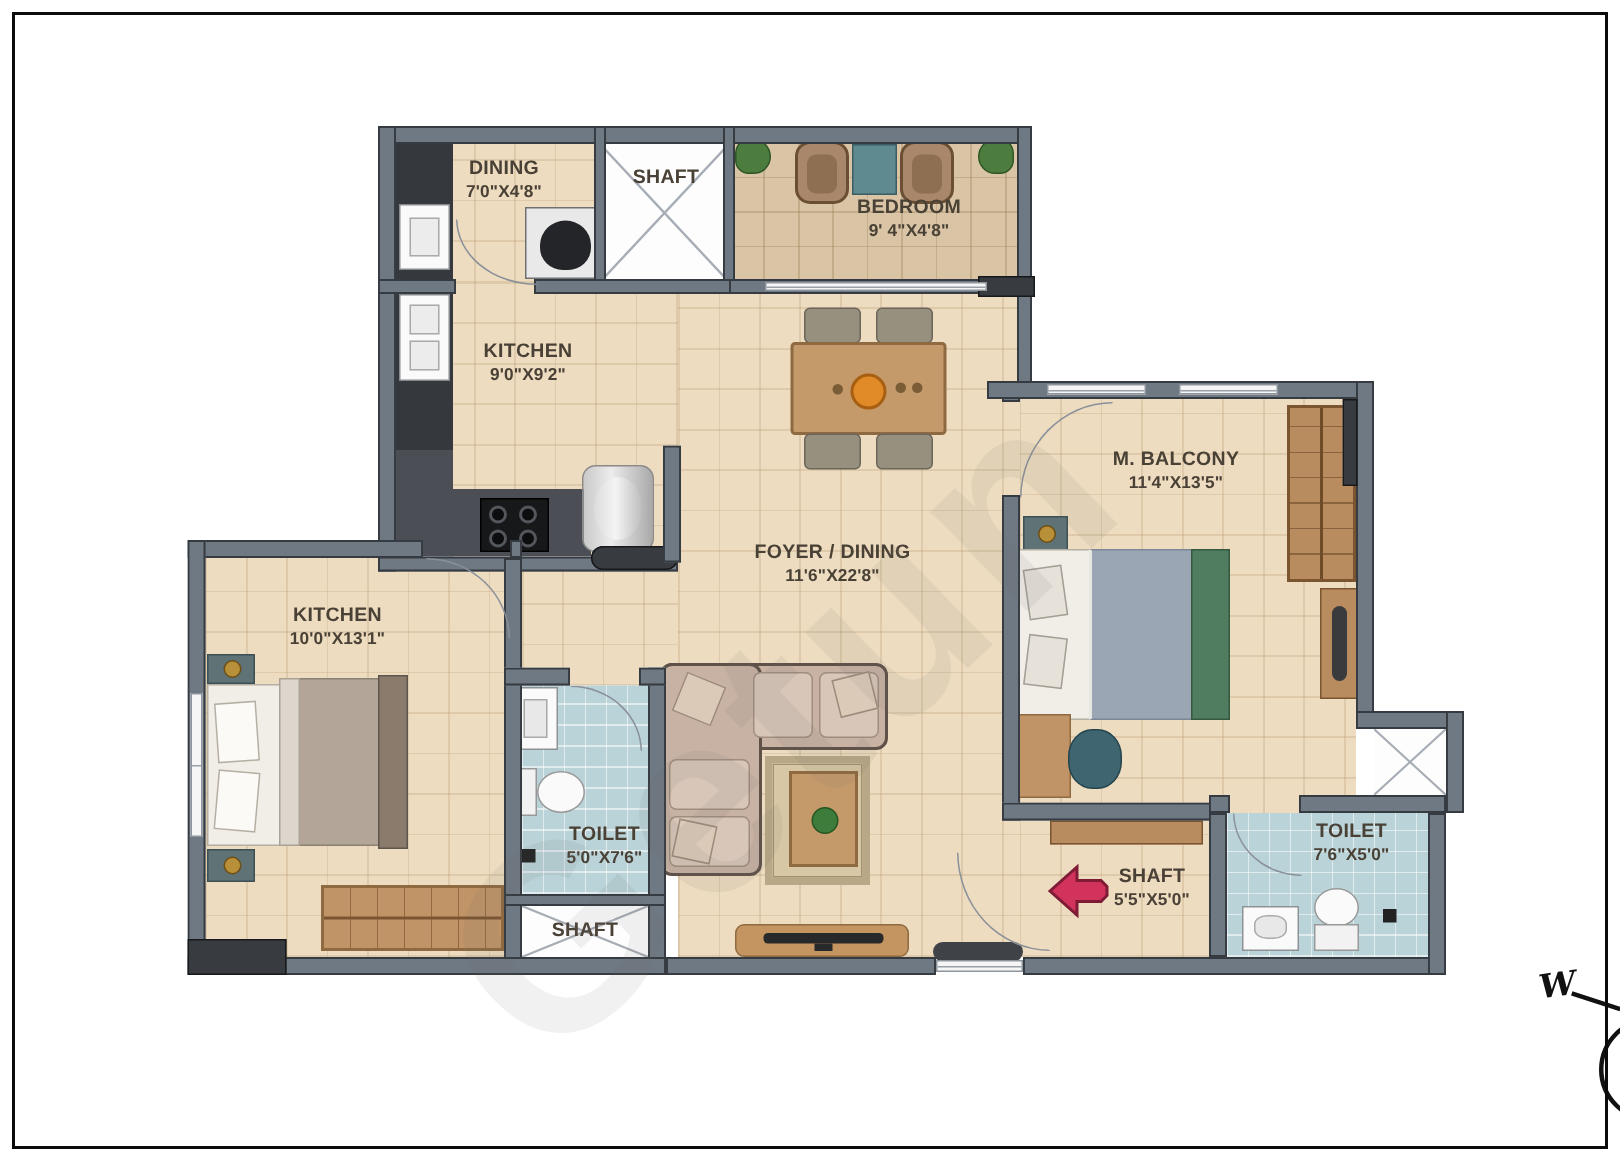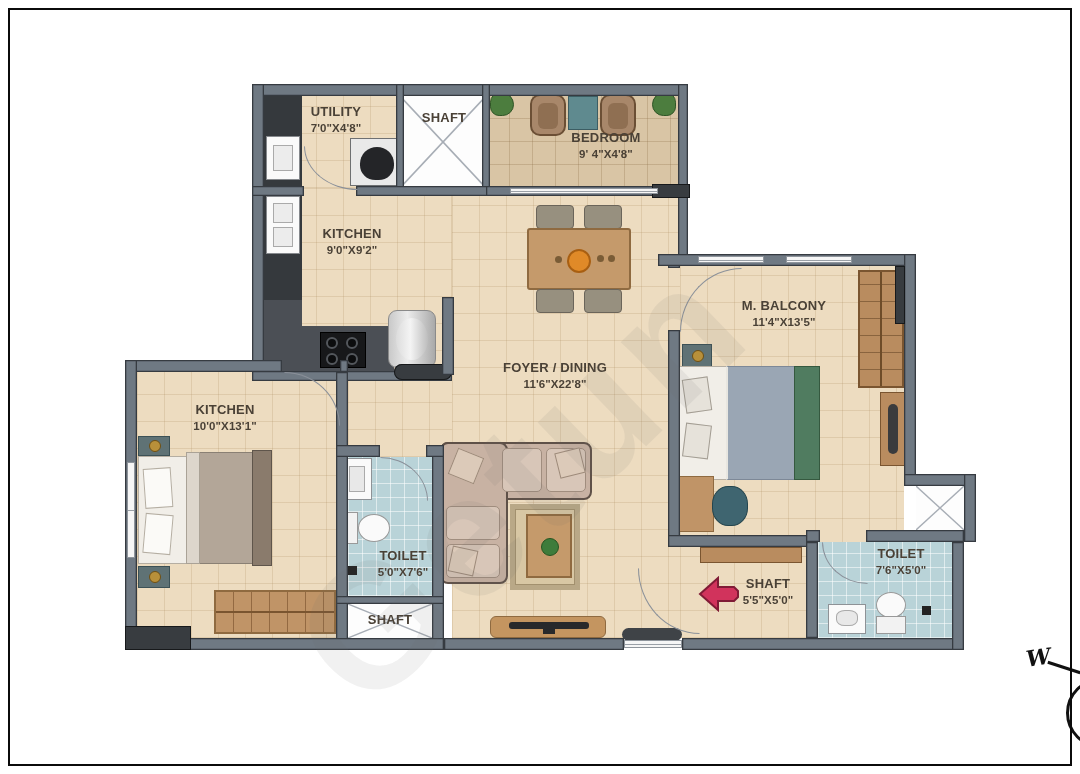--- a/index.html
+++ b/index.html
@@ -235,21 +235,21 @@
   <div class="a w" style="left:952px;top:542px;width:12px;height:108px;"></div>
 
   <div class="arc" style="left:304px;top:146px;width:52px;height:42px;border-radius:0 0 0 100%;border-top-color:transparent;border-right-color:transparent;"></div>
   <div class="arc" style="left:284px;top:372px;width:54px;height:52px;border-radius:0 100% 0 0;border-bottom-color:transparent;border-left-color:transparent;"></div>
   <div class="arc" style="left:380px;top:457px;width:46px;height:42px;border-radius:0 100% 0 0;border-bottom-color:transparent;border-left-color:transparent;"></div>
   <div class="arc" style="left:680px;top:268px;width:60px;height:62px;border-radius:100% 0 0 0;border-bottom-color:transparent;border-right-color:transparent;"></div>
   <div class="arc" style="left:638px;top:568px;width:60px;height:64px;border-radius:0 0 0 100%;border-top-color:transparent;border-right-color:transparent;"></div>
   <div class="arc" style="left:822px;top:542px;width:44px;height:40px;border-radius:0 0 0 100%;border-top-color:transparent;border-right-color:transparent;"></div>
 
   <div class="rlabel" style="left:336px;top:104px;">
-    <div class="rname">UTILITY</div>
+    <div class="rname">DINING</div>
     <div class="rdims">7'0"X4'8"</div>
   </div>
   <div class="rlabel" style="left:444px;top:110px;">
     <div class="rname">SHAFT</div>
   </div>
   <div class="rlabel" style="left:606px;top:130px;">
     <div class="rname">BEDROOM</div>
     <div class="rdims">9' 4"X4'8"</div>
   </div>
   <div class="rlabel" style="left:352px;top:226px;">

